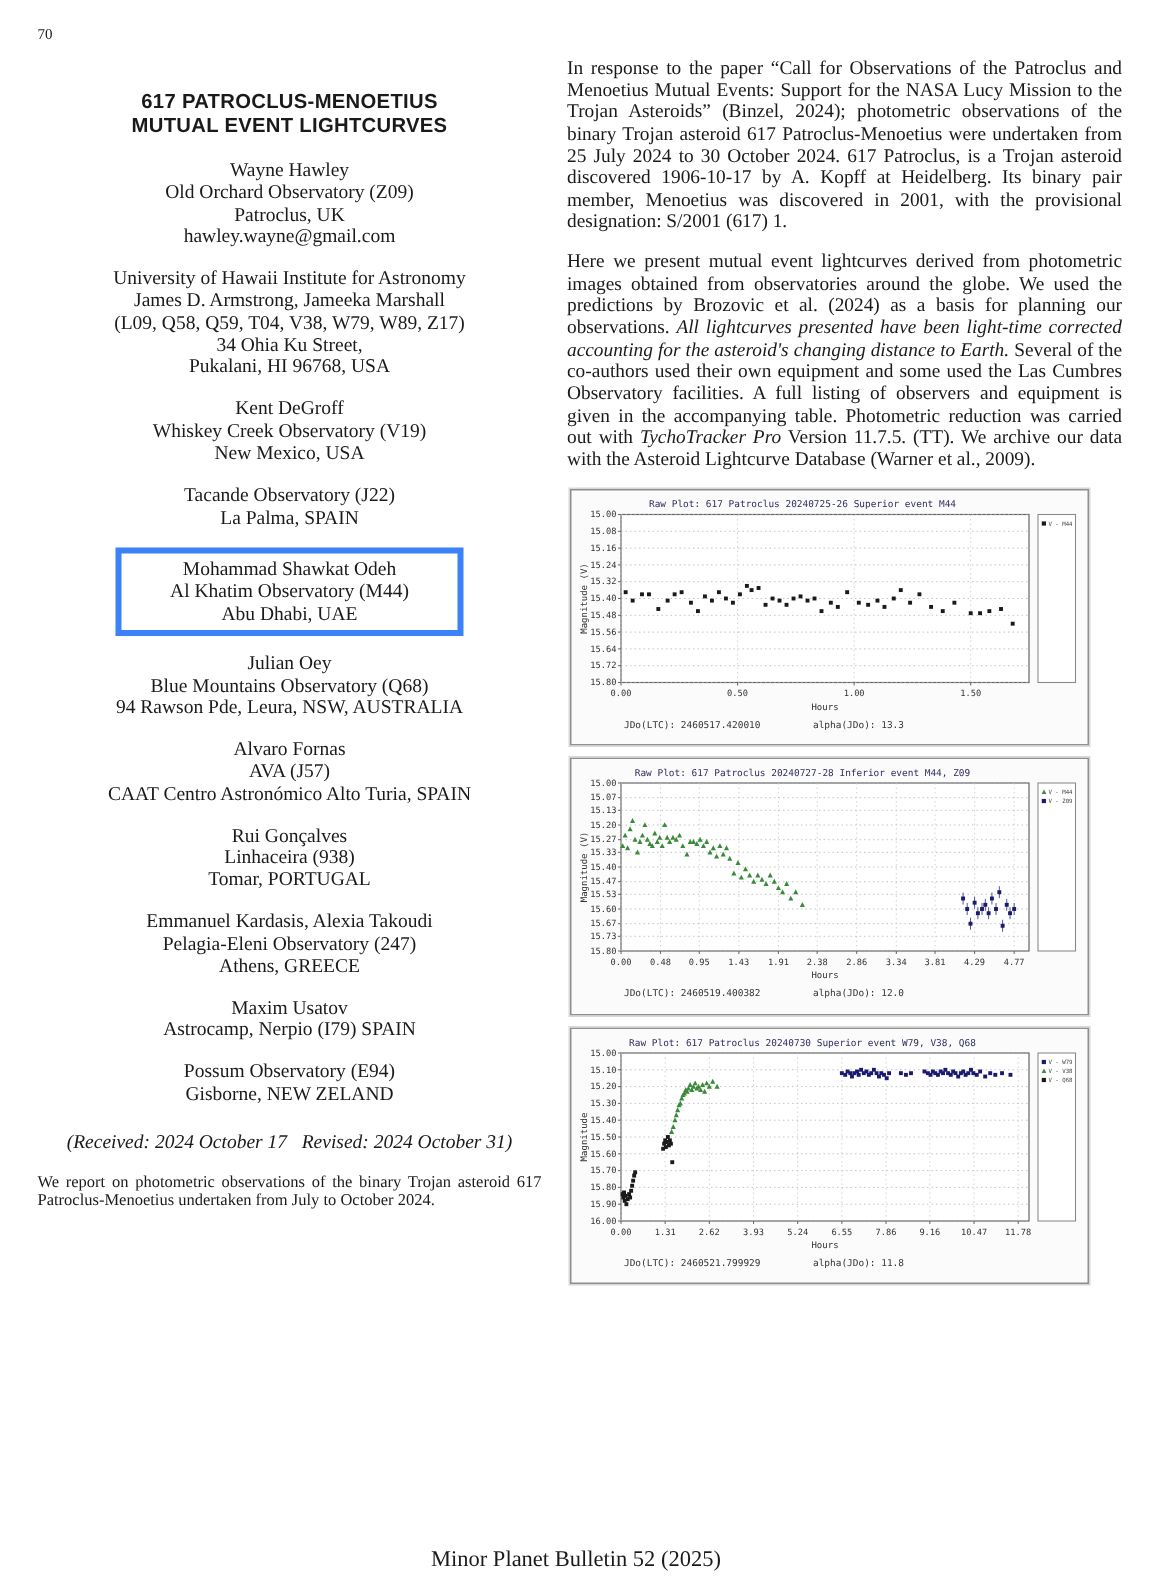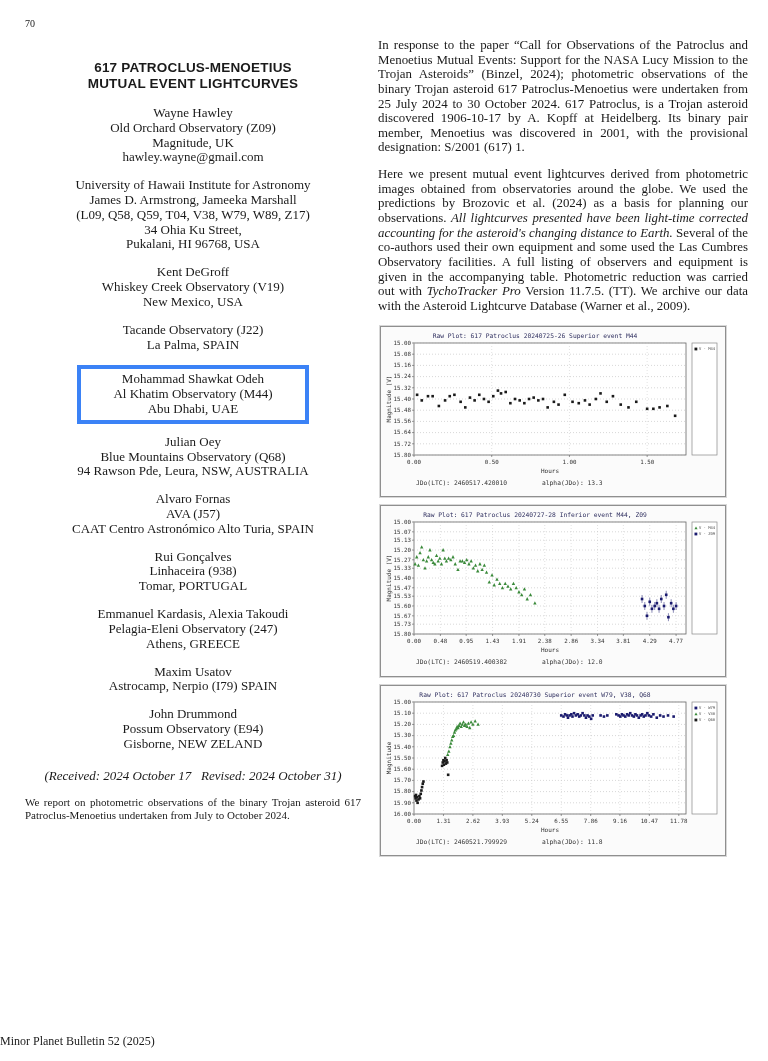--- a/index.html
+++ b/index.html
@@ -32,38 +32,38 @@
   }
   .body-para{margin:0 0 12px 0;}
   .body-para .it{font-style:italic;}
   figure.chart-fig{
     margin:2px 0 8px 2px;width:346px;box-sizing:border-box;
     border:1px solid #8f8f8f;outline:1px solid #d8d8d8;
     background:#fbfbfb;padding:3px;
   }
   .page-footer{
     position:absolute;bottom:12px;left:0;width:768px;
-    font-size:12px;
+    text-align:center;font-size:15px;
   }
 </style>
 </head>
 <body>
 
 <div class="page-number">70</div>
 
 <div class="col-left">
   <div class="article-title">
     <div>617 PATROCLUS-MENOETIUS</div>
     <div>MUTUAL EVENT LIGHTCURVES</div>
   </div>
   <div id="authors">
   <div class="author-block">
         <div class="author-line">Wayne Hawley</div>
         <div class="author-line">Old Orchard Observatory (Z09)</div>
-        <div class="author-line">Magnitude, UK</div>
+        <div class="author-line">Patroclus, UK</div>
         <div class="author-line">hawley.wayne@gmail.com</div>
       </div>
 
   <div class="author-block">
         <div class="author-line">University of Hawaii Institute for Astronomy</div>
         <div class="author-line">James D. Armstrong, Jameeka Marshall</div>
         <div class="author-line">(L09, Q58, Q59, T04, V38, W79, W89, Z17)</div>
         <div class="author-line">34 Ohia Ku Street,</div>
         <div class="author-line">Pukalani, HI 96768, USA</div>
       </div>
@@ -108,21 +108,20 @@
         <div class="author-line">Pelagia-Eleni Observatory (247)</div>
         <div class="author-line">Athens, GREECE</div>
       </div>
 
   <div class="author-block">
         <div class="author-line">Maxim Usatov</div>
         <div class="author-line">Astrocamp, Nerpio (I79) SPAIN</div>
       </div>
 
   <div class="author-block">
-        <div class="author-line">John Drummond</div>
         <div class="author-line">Possum Observatory (E94)</div>
         <div class="author-line">Gisborne, NEW ZELAND</div>
       </div>
 </div>
   <div class="received-line">(Received: 2024 October 17   Revised: 2024 October 31)</div>
   <div class="abstract">We report on photometric observations of the binary Trojan asteroid 617 Patroclus-Menoetius undertaken from July to October 2024.</div>
 </div>
 
 <div class="col-right">
   <div id="paragraphs">

